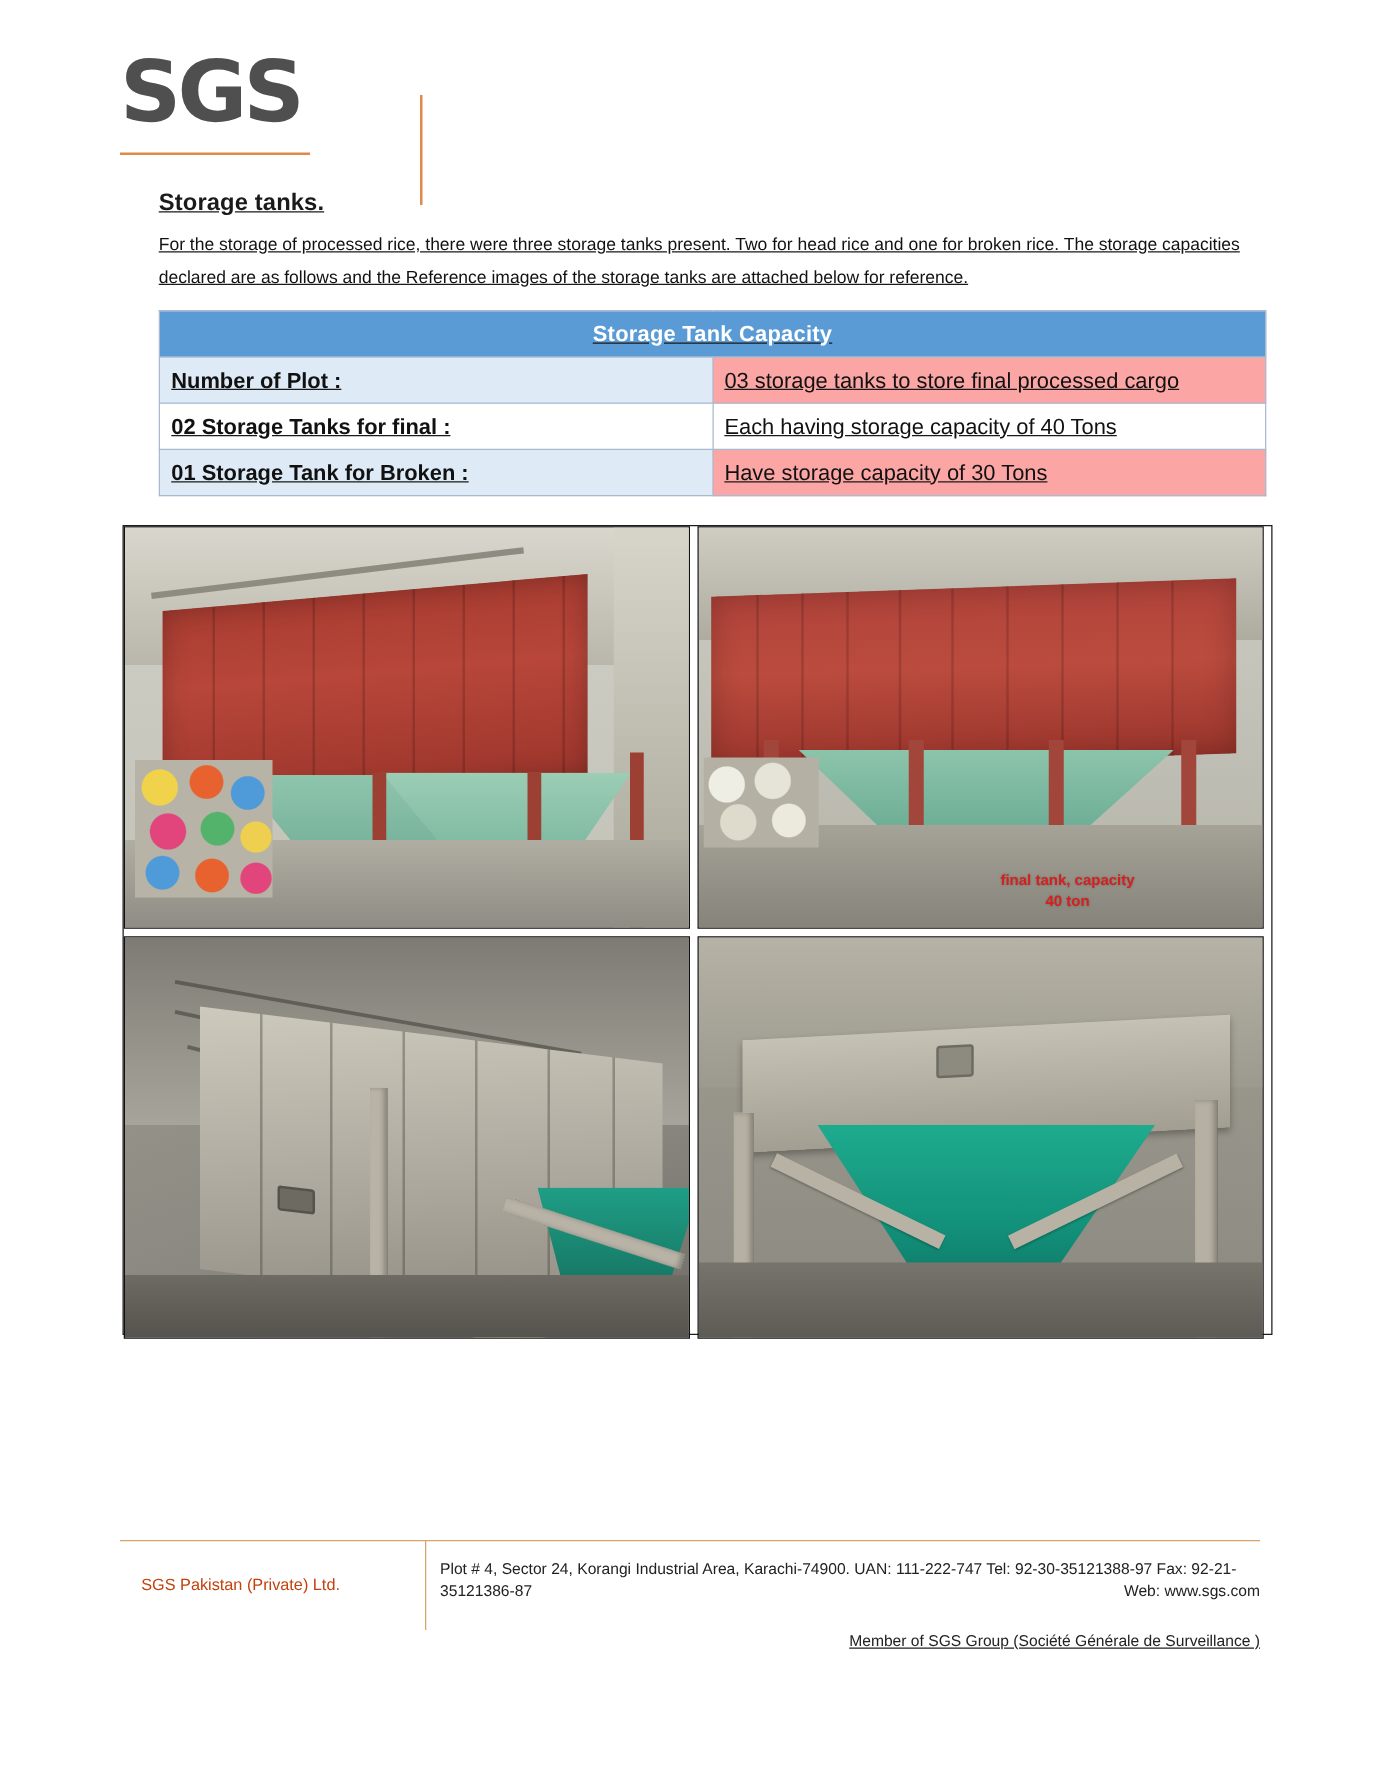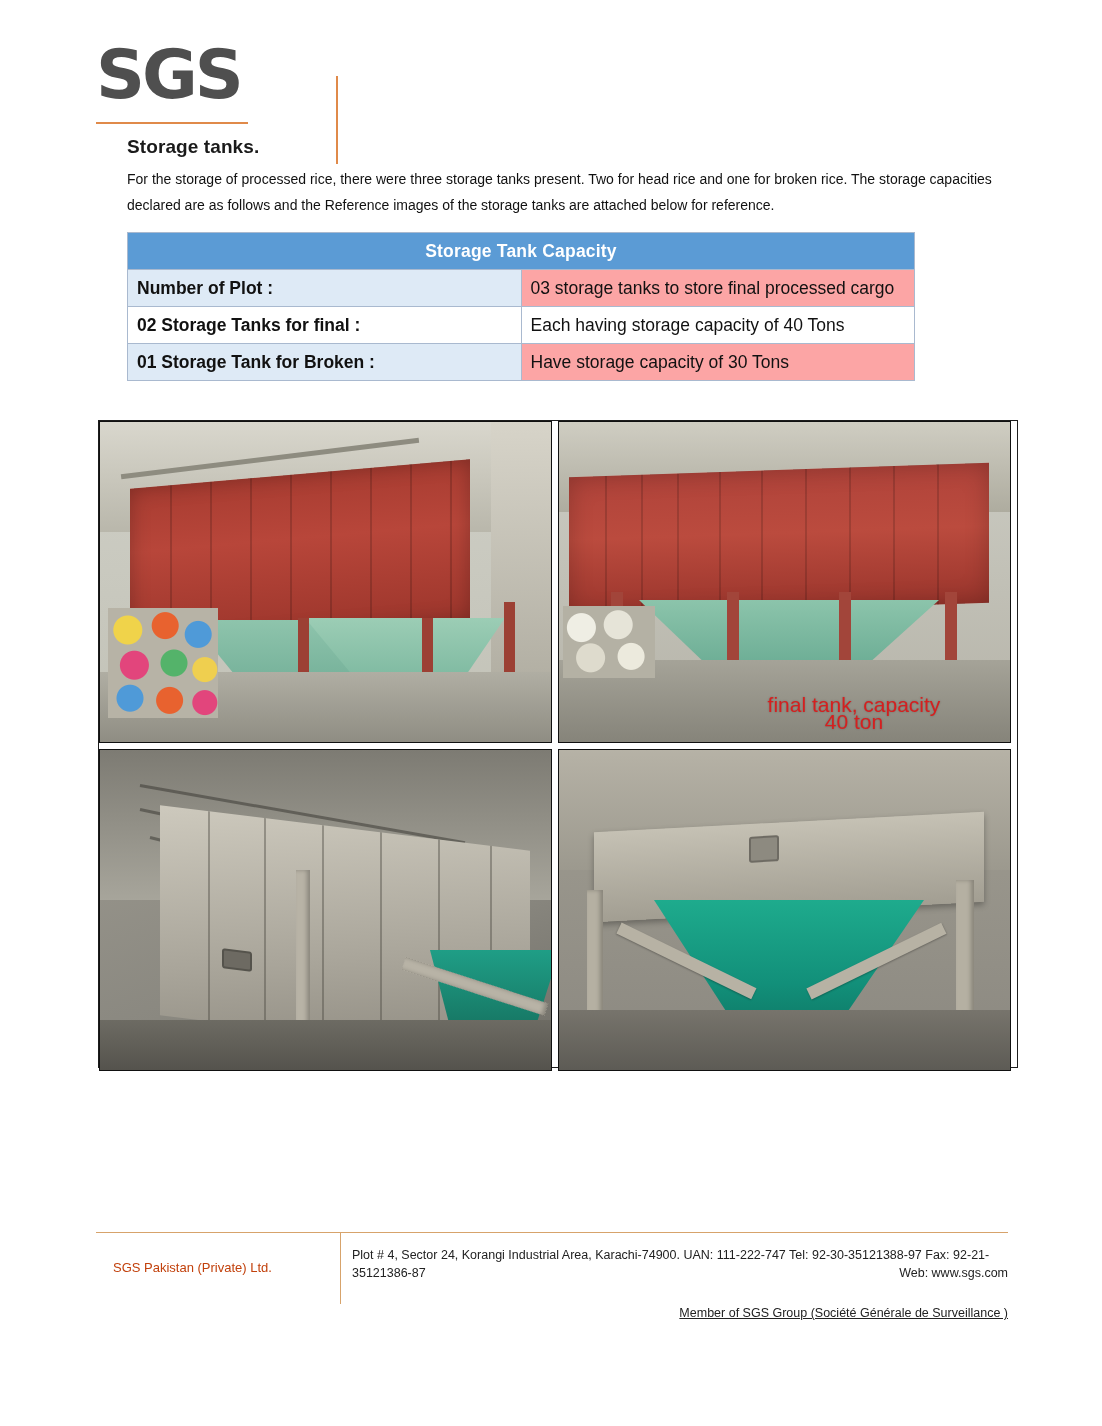--- a/index.html
+++ b/index.html
@@ -49,40 +49,41 @@
     top: 40px;
     width: 2px;
     height: 88px;
     background: #e08a4a;
   }
 
   
   .content {
     position: absolute;
     left: 127px;
-    top: 136px;
+    top: 152px;
     width: 886px;
+    text-decoration: underline;
   }
   .section-title {
     font-size: 19px;
     font-weight: bold;
     margin: 0 0 8px 0;
     letter-spacing: 0.1px;
   }
   .para {
     font-size: 14px;
     line-height: 26px;
     margin: 0 0 14px 0;
     color: #111;
   }
 
   
   table.cap-table {
     border-collapse: collapse;
-    width: 788px;
+    width: 886px;
     margin-top: 14px;
     table-layout: fixed;
   }
   table.cap-table td, table.cap-table th {
     border: 1px solid #a9b9cf;
     padding: 5px 9px;
     font-size: 17.5px;
     vertical-align: middle;
     height: 26px;
   }
@@ -223,22 +224,22 @@
       radial-gradient(circle at 20% 30%, #efeee4 0 14px, transparent 15px),
       radial-gradient(circle at 60% 26%, #e6e4d8 0 14px, transparent 15px),
       radial-gradient(circle at 30% 72%, #dedbcd 0 14px, transparent 15px),
       radial-gradient(circle at 74% 70%, #eceadd 0 13px, transparent 14px),
       #b4b1a4;
   }
   .p2 .caption {
     position: absolute; left: 170px; bottom: 12px; width: 250px;
     text-align: center;
     color: #d61f1f;
-    font-weight: normal;
-    font-size: 21px;
+    font-weight: bold;
+    font-size: 12px;
     line-height: 17px;
     text-shadow: 0 0 2px rgba(0,0,0,0.25);
   }
 
   
   .p3 { background: linear-gradient(160deg, #9d9a90 0%, #8a8880 60%, #6f6d66 100%); }
   .p3 .roof {
     position: absolute; left: 0; top: 0; width: 100%; height: 150px;
     background: linear-gradient(180deg, #7d7b73 0%, #a7a59b 100%);
   }

